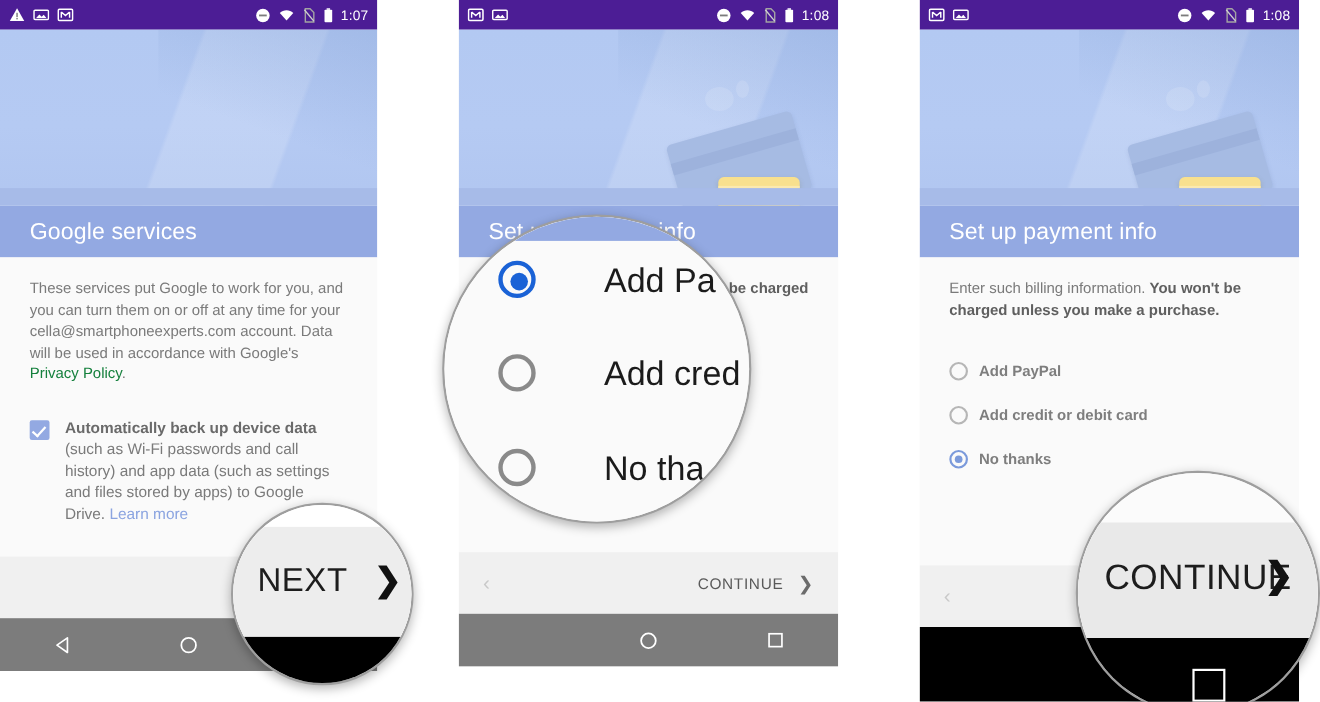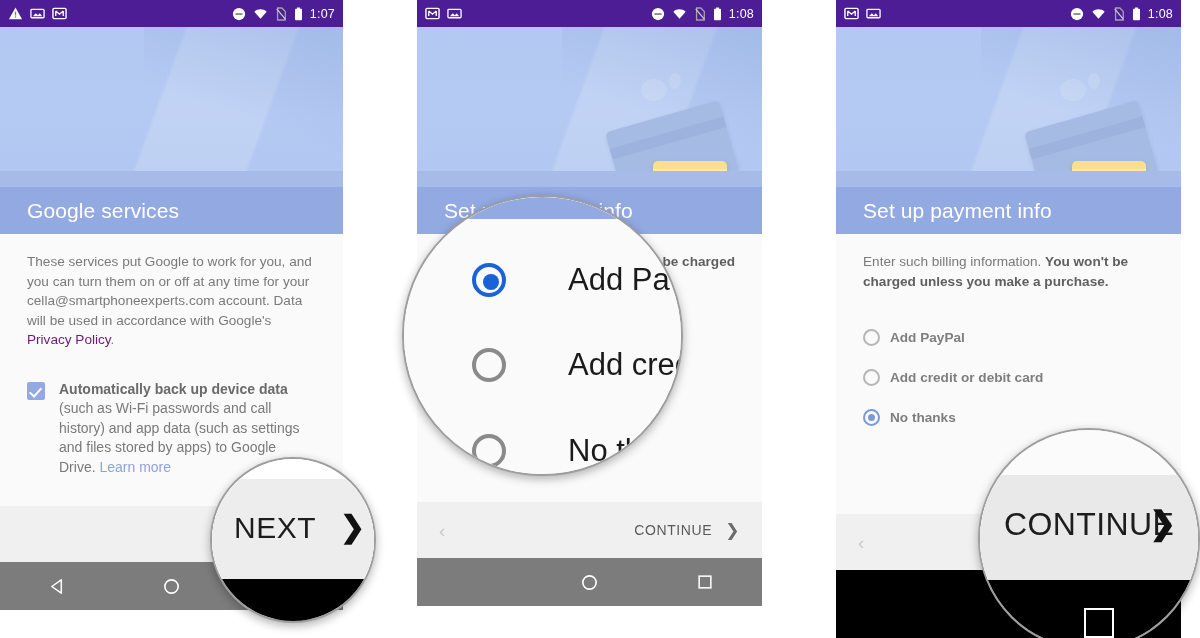--- a/index.html
+++ b/index.html
@@ -38,21 +38,21 @@
 
   
   .titlebar{background:#93a9e2;color:#fff;height:47px;display:flex;align-items:center;
             padding:0 27px;box-sizing:border-box;}
   .titlebar span{font-size:21px;font-weight:400;letter-spacing:.1px;}
 
   
   .body{position:relative;background:#fafafa;padding:18px 27px 0 27px;box-sizing:border-box;}
   .p1 .body{height:calc(610px - 27px - 160px - 44px - 56px - 48px);}
   .para{color:#7a7a7a;font-size:13.6px;line-height:19.6px;margin:0;}
-  .para a{color:#701a75;text-decoration:none;}
+  .para a{color:#15803d;text-decoration:none;}
   .para b{color:#5f5f5f;font-weight:bold;}
 
   .checkrow{display:flex;margin-top:30px;gap:14px;}
   .cbox{flex:0 0 auto;width:18px;height:18px;border-radius:2px;background:#93a9e2;
         position:relative;margin-top:2px;}
   .cbox:after{content:"";position:absolute;left:5px;top:3px;width:5px;height:10px;
         border:solid #fff;border-width:0 2px 2px 0;transform:rotate(42deg);}
   .ctext{color:#7a7a7a;font-size:14px;line-height:19.4px;}
   .ctext b{color:#6a6a6a;font-weight:bold;}
   .ctext a{color:#8ba4e0;text-decoration:none;}
@@ -95,21 +95,21 @@
   
   .m-next{position:absolute;left:0;top:0;width:166px;height:166px;background:#fff;}
   .m-next .barbg{position:absolute;left:0;right:0;top:20px;height:100px;background:#ededed;}
   .m-next .blackbar{position:absolute;left:0;right:0;top:120px;bottom:0;background:#000;}
   .m-next .lbl{position:absolute;left:22px;top:52px;color:#1d1d1d;font-size:30px;letter-spacing:.5px;}
   .m-next .arw{position:absolute;left:128px;top:50px;color:#111;font-size:30px;font-weight:bold;}
 
   
   .m-rad{position:absolute;left:0;top:0;width:281px;height:281px;background:#fafafa;}
   .m-rad .tband{position:absolute;left:0;right:0;top:0;height:22px;background:#93a9e2;}
-  .m-rad .row{position:absolute;left:68px;display:flex;align-items:center;gap:62px;margin-top:25px;}
+  .m-rad .row{position:absolute;left:49px;display:flex;gap:62px;}
   .m-rad .rb{width:34px;height:34px;border-radius:50%;border:4px solid #8a8a8a;box-sizing:border-box;position:relative;}
   .m-rad .rb.on{border-color:#1a62d6;}
   .m-rad .rb.on:after{content:"";position:absolute;left:7px;top:7px;width:16px;height:16px;border-radius:50%;background:#1a62d6;}
   .m-rad .rt{color:#1b1b1b;font-size:31px;white-space:nowrap;}
 
   
   .m-cont{position:absolute;left:0;top:0;width:222px;height:222px;background:#fbfbfb;}
   .m-cont .barbg{position:absolute;left:0;right:0;top:45px;height:105px;background:#e9e9e9;}
   .m-cont .blackbar{position:absolute;left:0;right:0;top:150px;bottom:0;background:#000;}
   .m-cont .lbl{position:absolute;left:24px;top:76px;color:#1d1d1d;font-size:32px;letter-spacing:.4px;}

